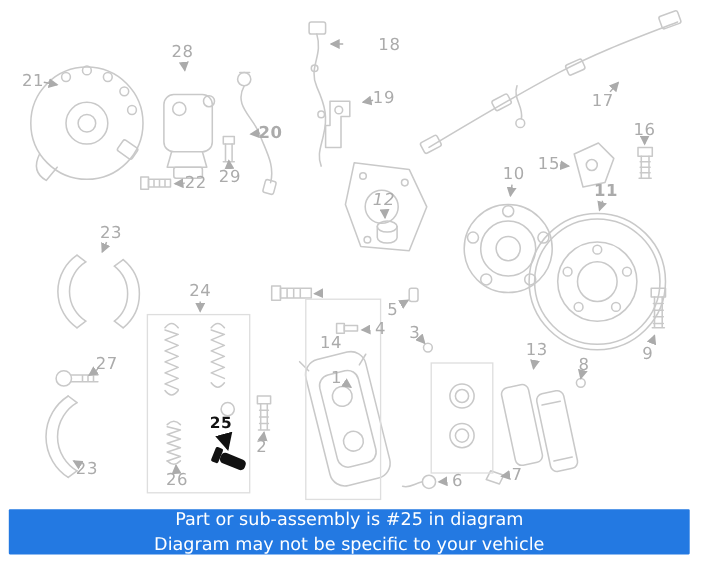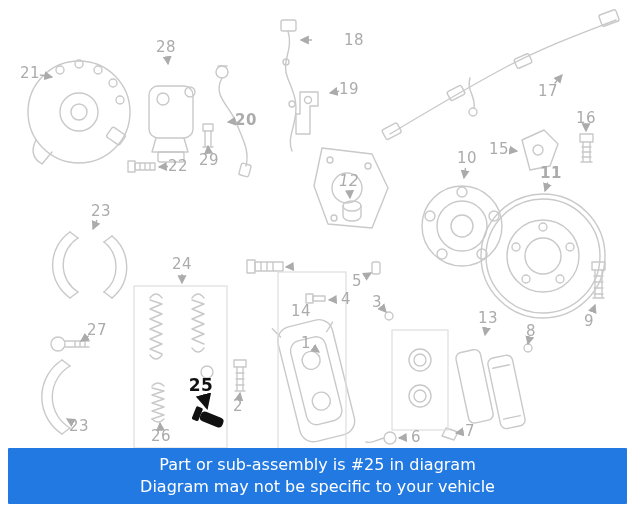--- a/index.html
+++ b/index.html
@@ -16,24 +16,24 @@
   .hl     { fill: var(--highlight, #111); stroke: none; }
   .arrow    { stroke: var(--label-color, #ababab); stroke-width: 1.3; }
   .hl-arrow { stroke: var(--highlight, #111); stroke-width: 2; }
   #labels-layer { position: absolute; inset: 0; pointer-events: none; }
   .part-label {
     position: absolute; transform: translate(-50%, -50%);
     font-size: 15px; color: var(--label-color, #ababab);
     letter-spacing: 0.5px; white-space: nowrap;
   }
   .part-label.highlighted {
-    color: var(--highlight, #111); font-weight: bold; font-size: 17px;
+    color: var(--highlight, #111); font-weight: bold; font-size: 14px;
   }
   .banner {
-    position: absolute; left: 8px; right: 13px; bottom: 8px; height: 56px;
+    position: absolute; left: 8px; right: 13px; bottom: 8px; height: 41px;
     background: var(--banner-bg, #2379e2);
     color: var(--banner-text, #fff);
     display: flex; flex-direction: column; align-items: center; justify-content: center;
     font-size: 16px; line-height: 1.4; border-radius: 1px;
   }
   .banner-line { text-align: center; }
 </style>
 </head>
 <body>
 

